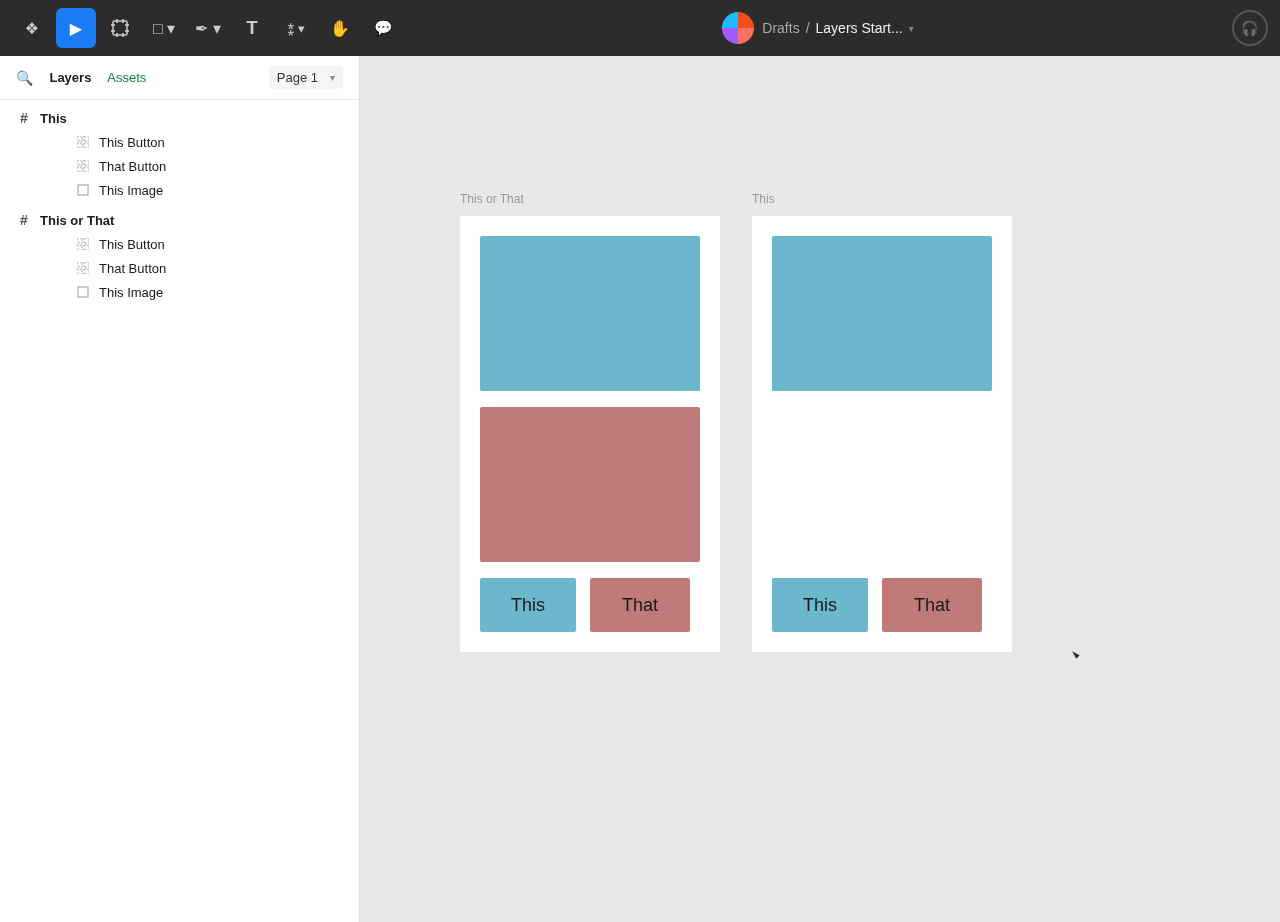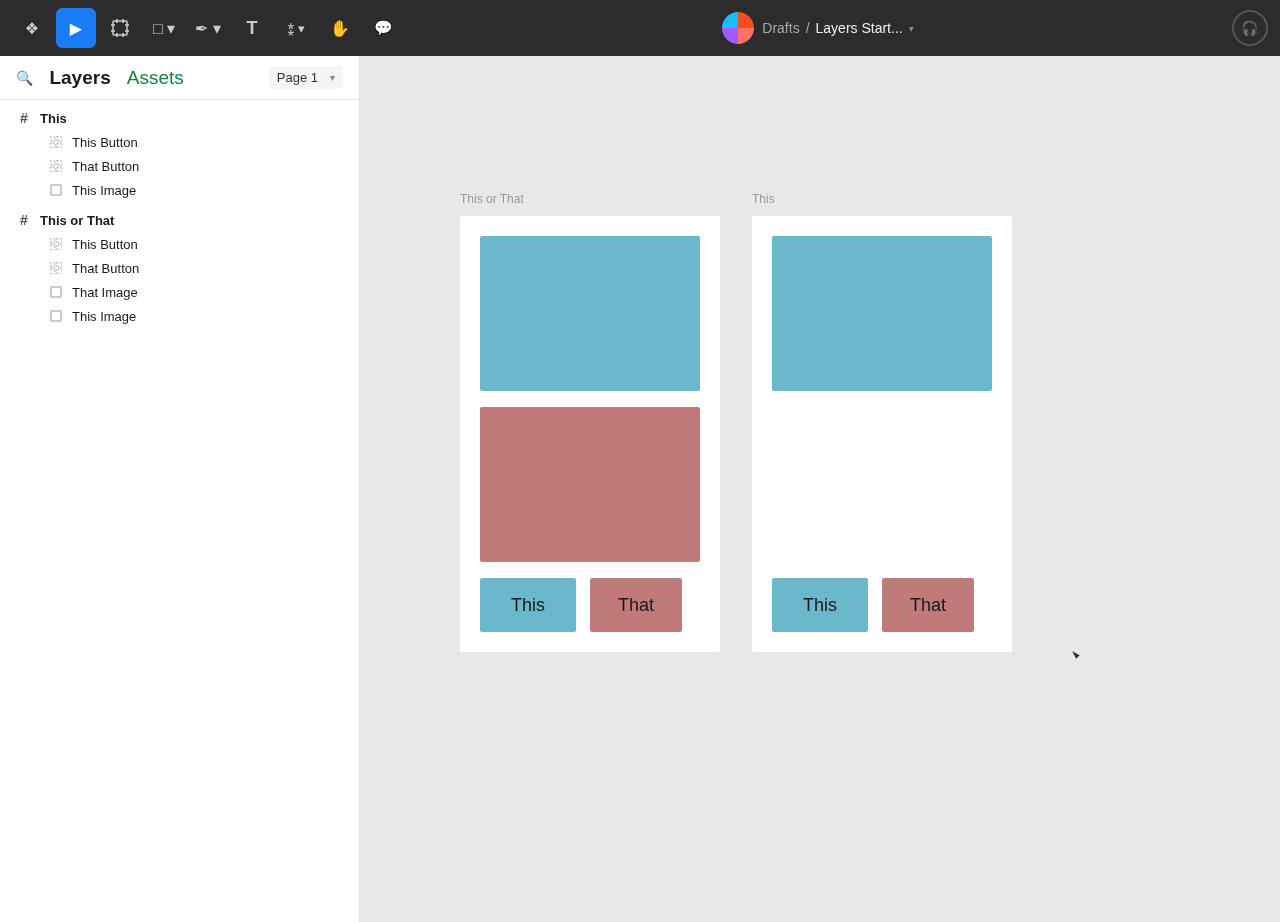--- a/index.html
+++ b/index.html
@@ -81,21 +81,21 @@
       padding: 8px 16px;
       gap: 16px;
       border-bottom: 1px solid #e8e8e8;
       height: 44px;
     }
     .sidebar-header .search-icon {
       color: #aaa;
       font-size: 14px;
     }
     .sidebar-tab {
-      font-size: 19px;
+      font-size: 13px;
       font-weight: 600;
       color: #1a1a1a;
       cursor: pointer;
       padding: 4px 0;
     }
     .sidebar-tab.inactive { font-weight: 400; color: #15803d; }
     .page-selector {
       margin-left: auto;
       display: flex; align-items: center; gap: 12px;
       font-size: 13px;
@@ -119,20 +119,21 @@
       gap: 8px;
       font-size: 13px;
       color: #1a1a1a;
     }
     .layer-item.group-header {
       font-weight: 700;
       font-size: 13px;
     }
     .layer-item.child {
       padding-left: 48px;
+      margin-left: 27px;
     }
     .layer-icon {
       width: 16px; height: 16px;
       display: flex; align-items: center; justify-content: center;
       flex-shrink: 0;
       color: #888;
       font-size: 11px;
     }
     .layer-icon.hash {
       font-size: 14px;
@@ -198,21 +199,21 @@
       width: 96px; height: 54px;
       background: #6bb8cc;
       display: flex; align-items: center; justify-content: center;
       font-size: 18px;
       font-weight: 400;
       color: #1a1a1a;
       cursor: pointer;
       border-radius: 2px;
     }
     .btn-that {
-      width: 92px; height: 54px;
+      width: 100px; height: 54px;
       background: #c07a7a;
       display: flex; align-items: center; justify-content: center;
       font-size: 18px;
       font-weight: 400;
       color: #1a1a1a;
       cursor: pointer;
       border-radius: 2px;
     }
 
     
@@ -350,28 +351,20 @@
             </svg>
         </span>
         <span>That Button</span>
       </div>
       <div class="layer-item child">
         <span class="layer-icon">
           <svg width="12" height="12" viewBox="0 0 12 12">
               <rect x="1" y="1" width="10" height="10" fill="none" stroke="#aaa" stroke-width="1.2"></rect>
             </svg>
         </span>
-        <span>That Image</span>
-      </div>
-      <div class="layer-item child">
-        <span class="layer-icon">
-          <svg width="12" height="12" viewBox="0 0 12 12">
-              <rect x="1" y="1" width="10" height="10" fill="none" stroke="#aaa" stroke-width="1.2"></rect>
-            </svg>
-        </span>
         <span>This Image</span>
       </div>
 
     </div>
   </div>
 
   <div class="canvas">
 
     <div class="canvas-content">
 

